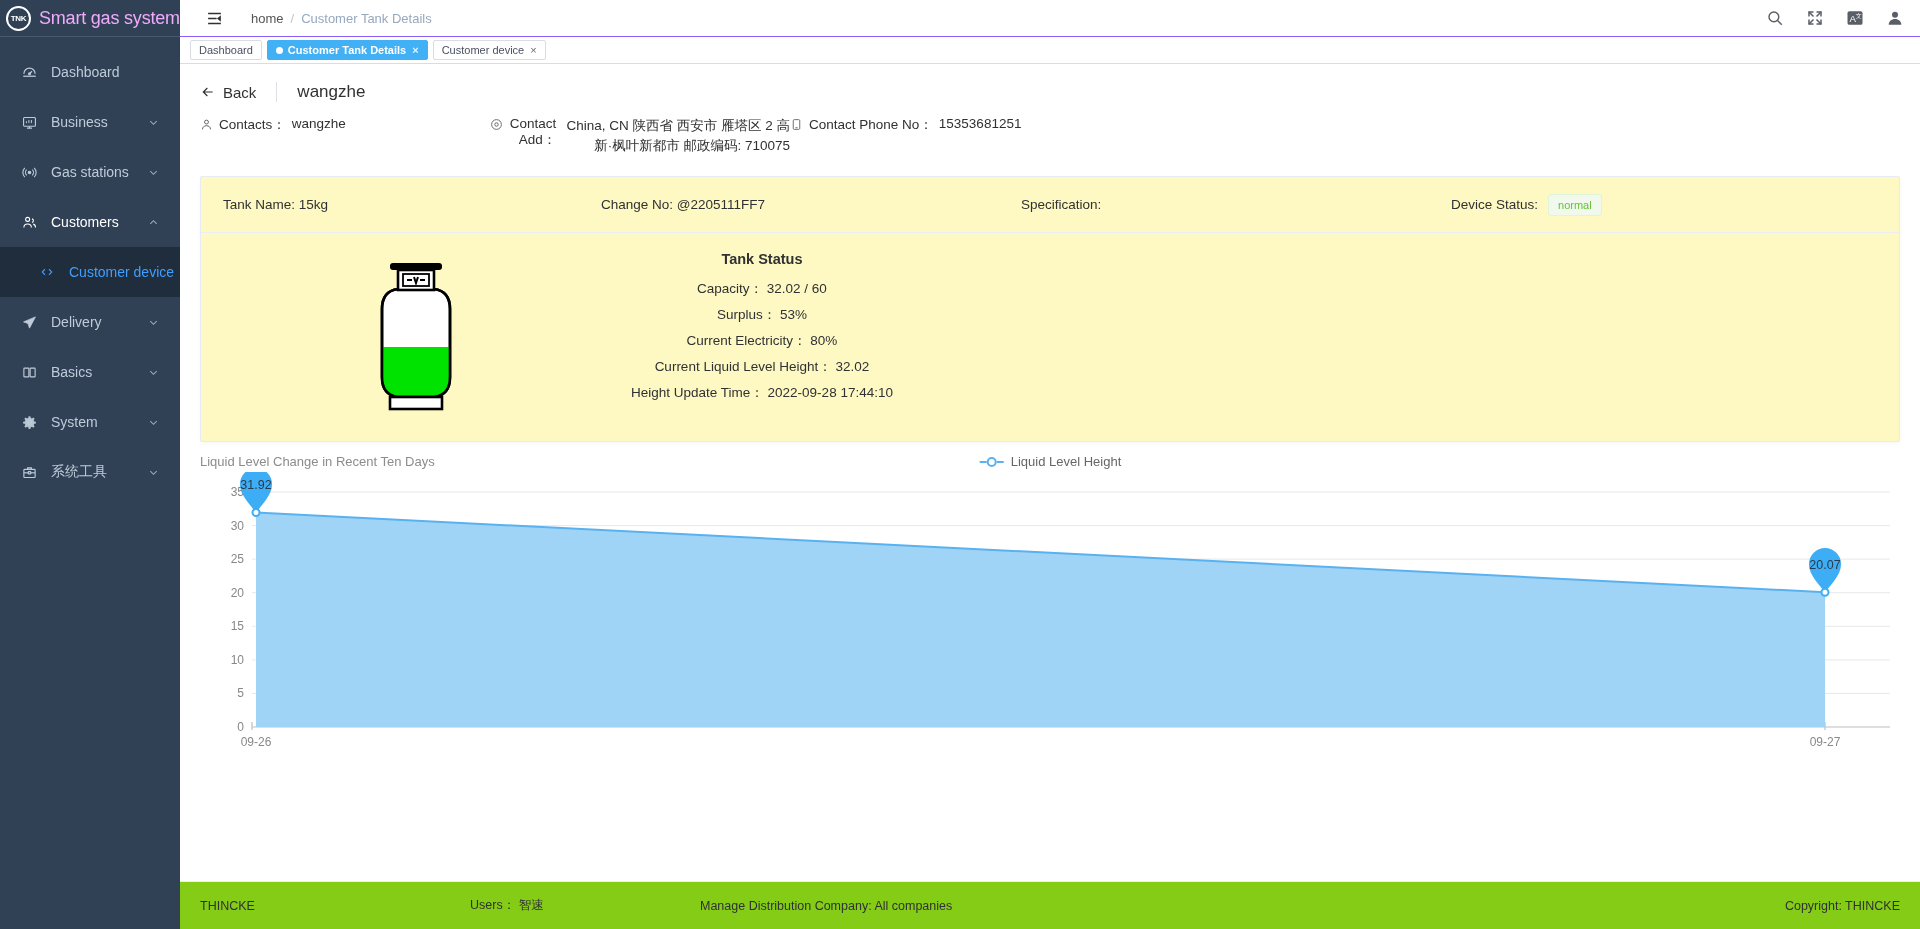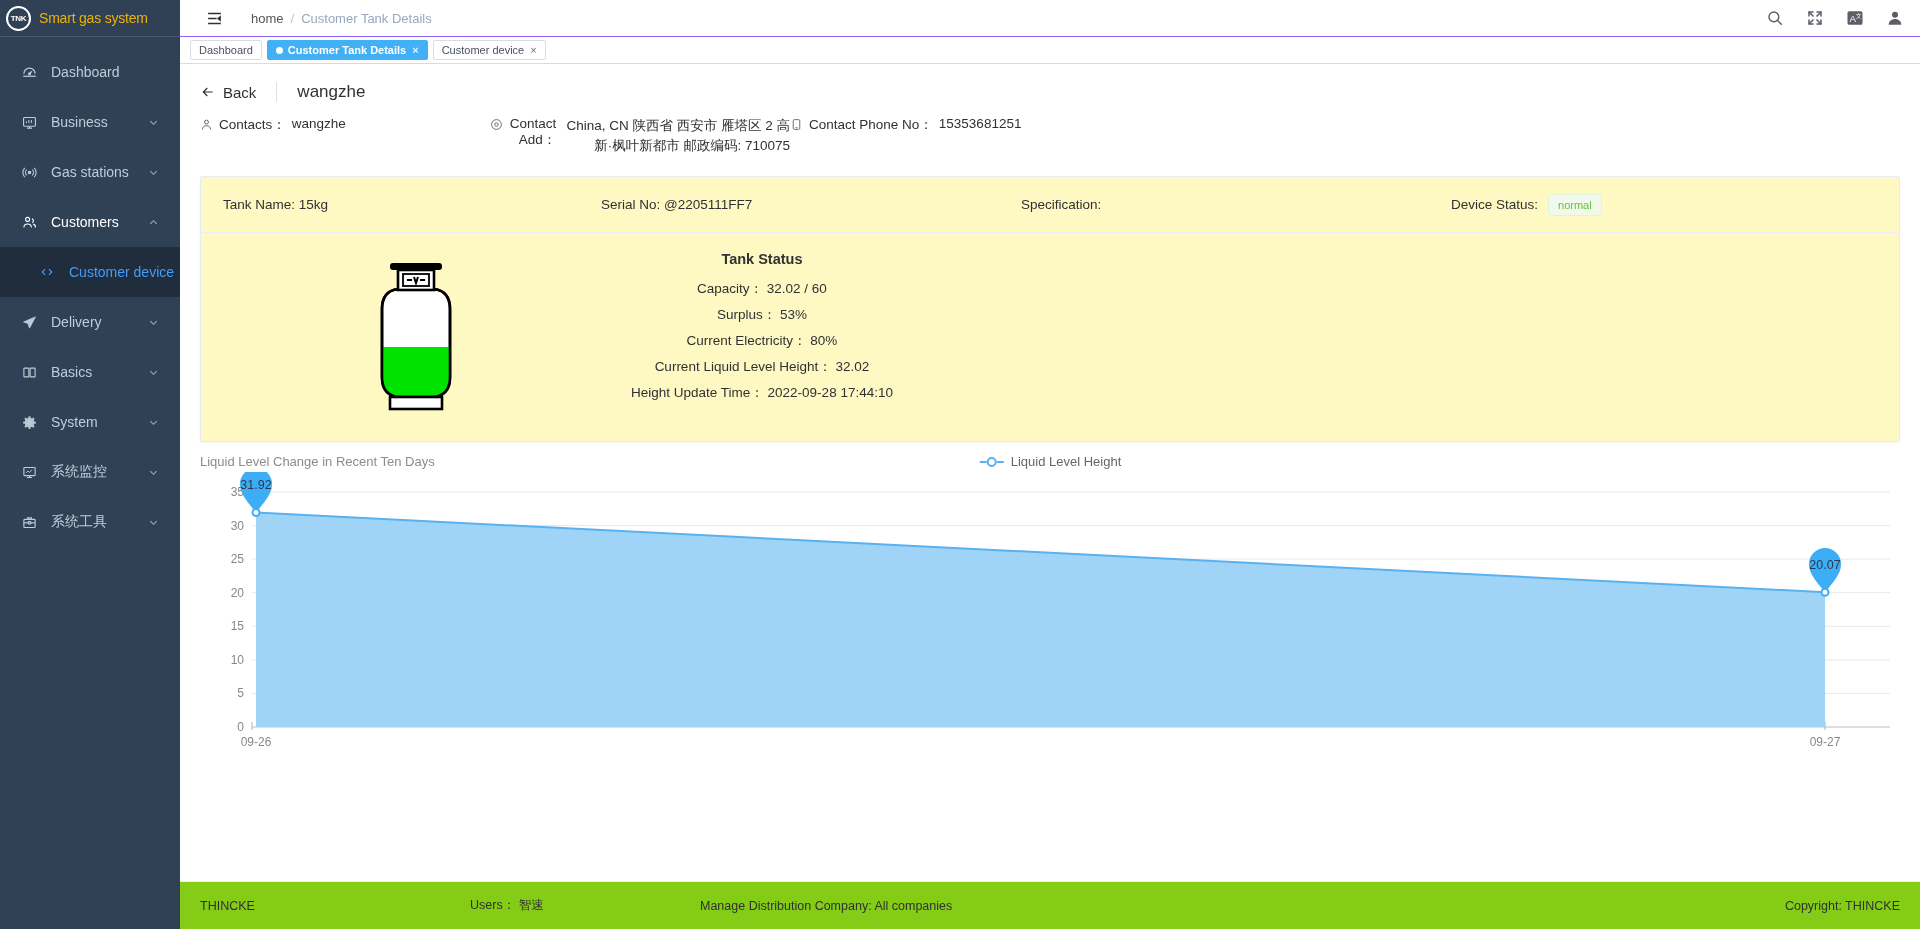--- a/index.html
+++ b/index.html
@@ -22,21 +22,21 @@
     padding-left: 6px; border-bottom: 1px solid #4a5a6e;
   }
   .brand-logo {
     width: 25px; height: 25px; border-radius: 50%;
     border: 2px solid #ffffff; color: #fff;
     display: flex; align-items: center; justify-content: center;
     font-size: 8px; font-weight: bold; letter-spacing: -0.3px;
     flex: 0 0 auto;
   }
   .brand-title {
-    color: #eab308; font-size: 14px; white-space: nowrap;
+    color: #f0abfc; font-size: 18px; white-space: nowrap;
     letter-spacing: -0.2px;
   }
   .menu { padding-top: 10px; }
   .menu-item {
     height: 50px; display: flex; align-items: center;
     padding: 0 20px 0 22px; font-size: 14px; cursor: pointer;
     position: relative; color: #bfcbd9;
   }
   .menu-item .mi-icon {
     width: 22px; flex: 0 0 22px; display: flex;
@@ -280,35 +280,20 @@
           </svg>
         </span>
         <span class="mi-label">System</span>
         <span class="mi-arrow">
           <svg class="ic" width="11" height="11" viewBox="0 0 24 24" fill="none" stroke="#bfcbd9" stroke-width="2.4">
               <path d="M5 9l7 7 7-7"></path>
             </svg>
         </span>
       </div>
 
-      <div class="menu-item">
-        <span class="mi-icon">
-          <svg class="ic" width="15" height="15" viewBox="0 0 24 24" fill="none" stroke="#bfcbd9" stroke-width="1.8">
-            <rect x="3" y="4" width="18" height="13" rx="1.3"></rect>
-              <path d="M12 17v3M8 20h8"></path>
-            <path d="M6.5 12.5l3-3 2.5 2.5 4-4.5" stroke-width="1.5"></path>
-          </svg>
-        </span>
-        <span class="mi-label">系统监控</span>
-        <span class="mi-arrow">
-          <svg class="ic" width="11" height="11" viewBox="0 0 24 24" fill="none" stroke="#bfcbd9" stroke-width="2.4">
-              <path d="M5 9l7 7 7-7"></path>
-            </svg>
-        </span>
-      </div>
 
       <div class="menu-item">
         <span class="mi-icon">
           <svg class="ic" width="15" height="15" viewBox="0 0 24 24" fill="none" stroke="#bfcbd9" stroke-width="1.8">
             <rect x="3" y="7" width="18" height="13" rx="1.4"></rect>
               <path d="M9 7V4.5h6V7"></path>
               <path d="M3 12.5h18"></path>
             <rect x="10" y="10.6" width="4" height="3.6" rx=".6" fill="#304156"></rect>
           </svg>
         </span>
@@ -429,21 +414,21 @@
         </div>
       </div>
 
       <div class="card">
         <div class="card-head">
           <div class="ch1">
             <span>Tank Name:</span>
             <span>15kg</span>
           </div>
           <div class="ch2">
-            <span>Serial No:</span>
+            <span>Change No:</span>
             <span>@2205111FF7</span>
           </div>
           <div class="ch3">
             <span>Specification:</span>
             <span></span>
           </div>
           <div class="ch4">
             <span>Device Status:</span>
             <span class="status-badge">normal</span>
           </div>

